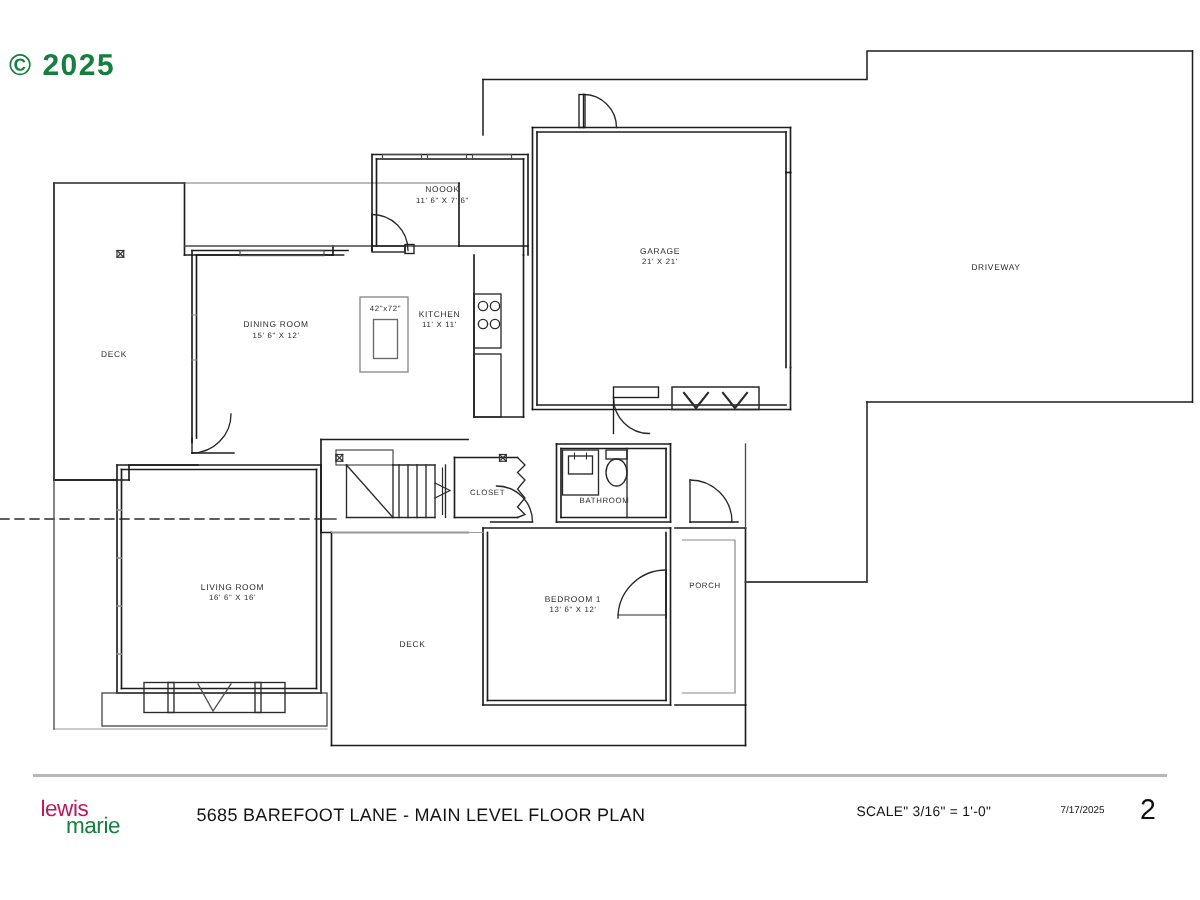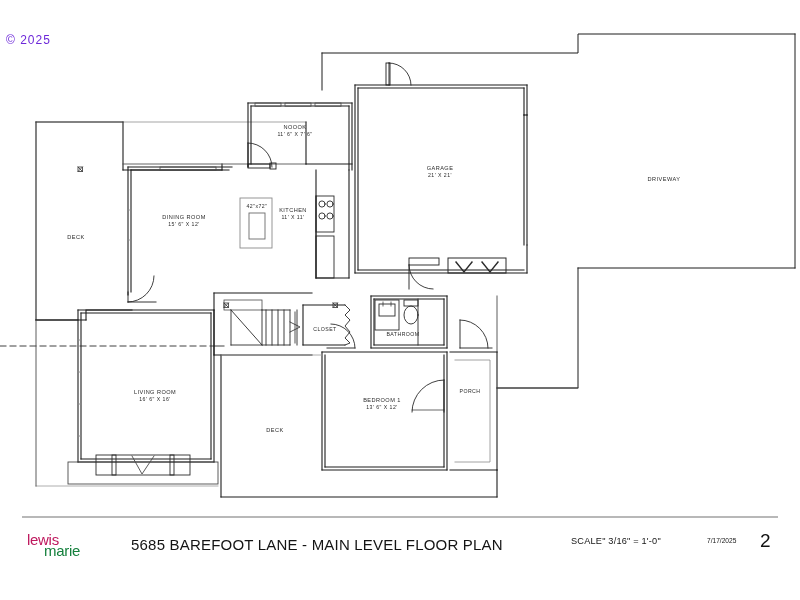--- a/index.html
+++ b/index.html
@@ -1,22 +1,22 @@
 <!DOCTYPE html>
 <html><head>
 <meta charset="utf-8">
 <style>
   html,body{margin:0;padding:0;background:#ffffff;}
   body{width:800px;height:600px;overflow:hidden;
        font-family:"Liberation Sans", sans-serif;color:#1a1a1a;}
   #sheet{position:relative;width:800px;height:600px;background:#fff;}
 
   
-  #watermark{position:absolute;left:6px;top:33px;font-size:12px;
-             color:#6d28d9;letter-spacing:1px;user-select:none;}
+  #watermark{position:absolute;left:6px;top:33px;font-size:20px;
+             color:#15803d;letter-spacing:1px;user-select:none;font-weight:bold;}
 
   
   #plan{position:absolute;left:0;top:0;width:800px;height:515px;}
   #plan svg{display:block;}
 
   
   .lbl{position:absolute;text-align:center;line-height:1.25;
        font-size:5.6px;letter-spacing:.45px;color:#2a2a2a;
        white-space:nowrap;transform:translateX(-50%);}
   .lbl .nm{display:block;}
@@ -27,21 +27,21 @@
   #titlebar{position:absolute;left:0;top:516px;width:800px;height:84px;
             background:#fff;}
   #rule{position:absolute;left:22px;top:0;width:756px;height:2px;
         background:#b8b8b8;}
   #logo{position:absolute;left:27px;top:16px;width:90px;height:34px;
         line-height:1;}
   #logo .l1{font-size:15px;letter-spacing:-.3px;color:#be185d;
             display:block;margin-left:0;}
   #logo .l2{font-size:15px;letter-spacing:-.3px;color:#15803d;
             display:block;margin-left:17px;margin-top:-4px;}
-  #plan-title{position:absolute;left:131px;top:536px;font-size:15px;
+  #plan-title{position:absolute;left:131px;top:536px;font-size:12px;
               letter-spacing:.2px;color:#141414;white-space:nowrap;}
   #scale{position:absolute;left:571px;top:536px;font-size:9.2px;
          letter-spacing:.2px;color:#141414;white-space:nowrap;}
   #date{position:absolute;left:707px;top:537px;font-size:6.6px;
         color:#141414;white-space:nowrap;}
   #pageno{position:absolute;left:760px;top:530px;font-size:19px;
           color:#111;}
 </style>
 </head>
 <body>

